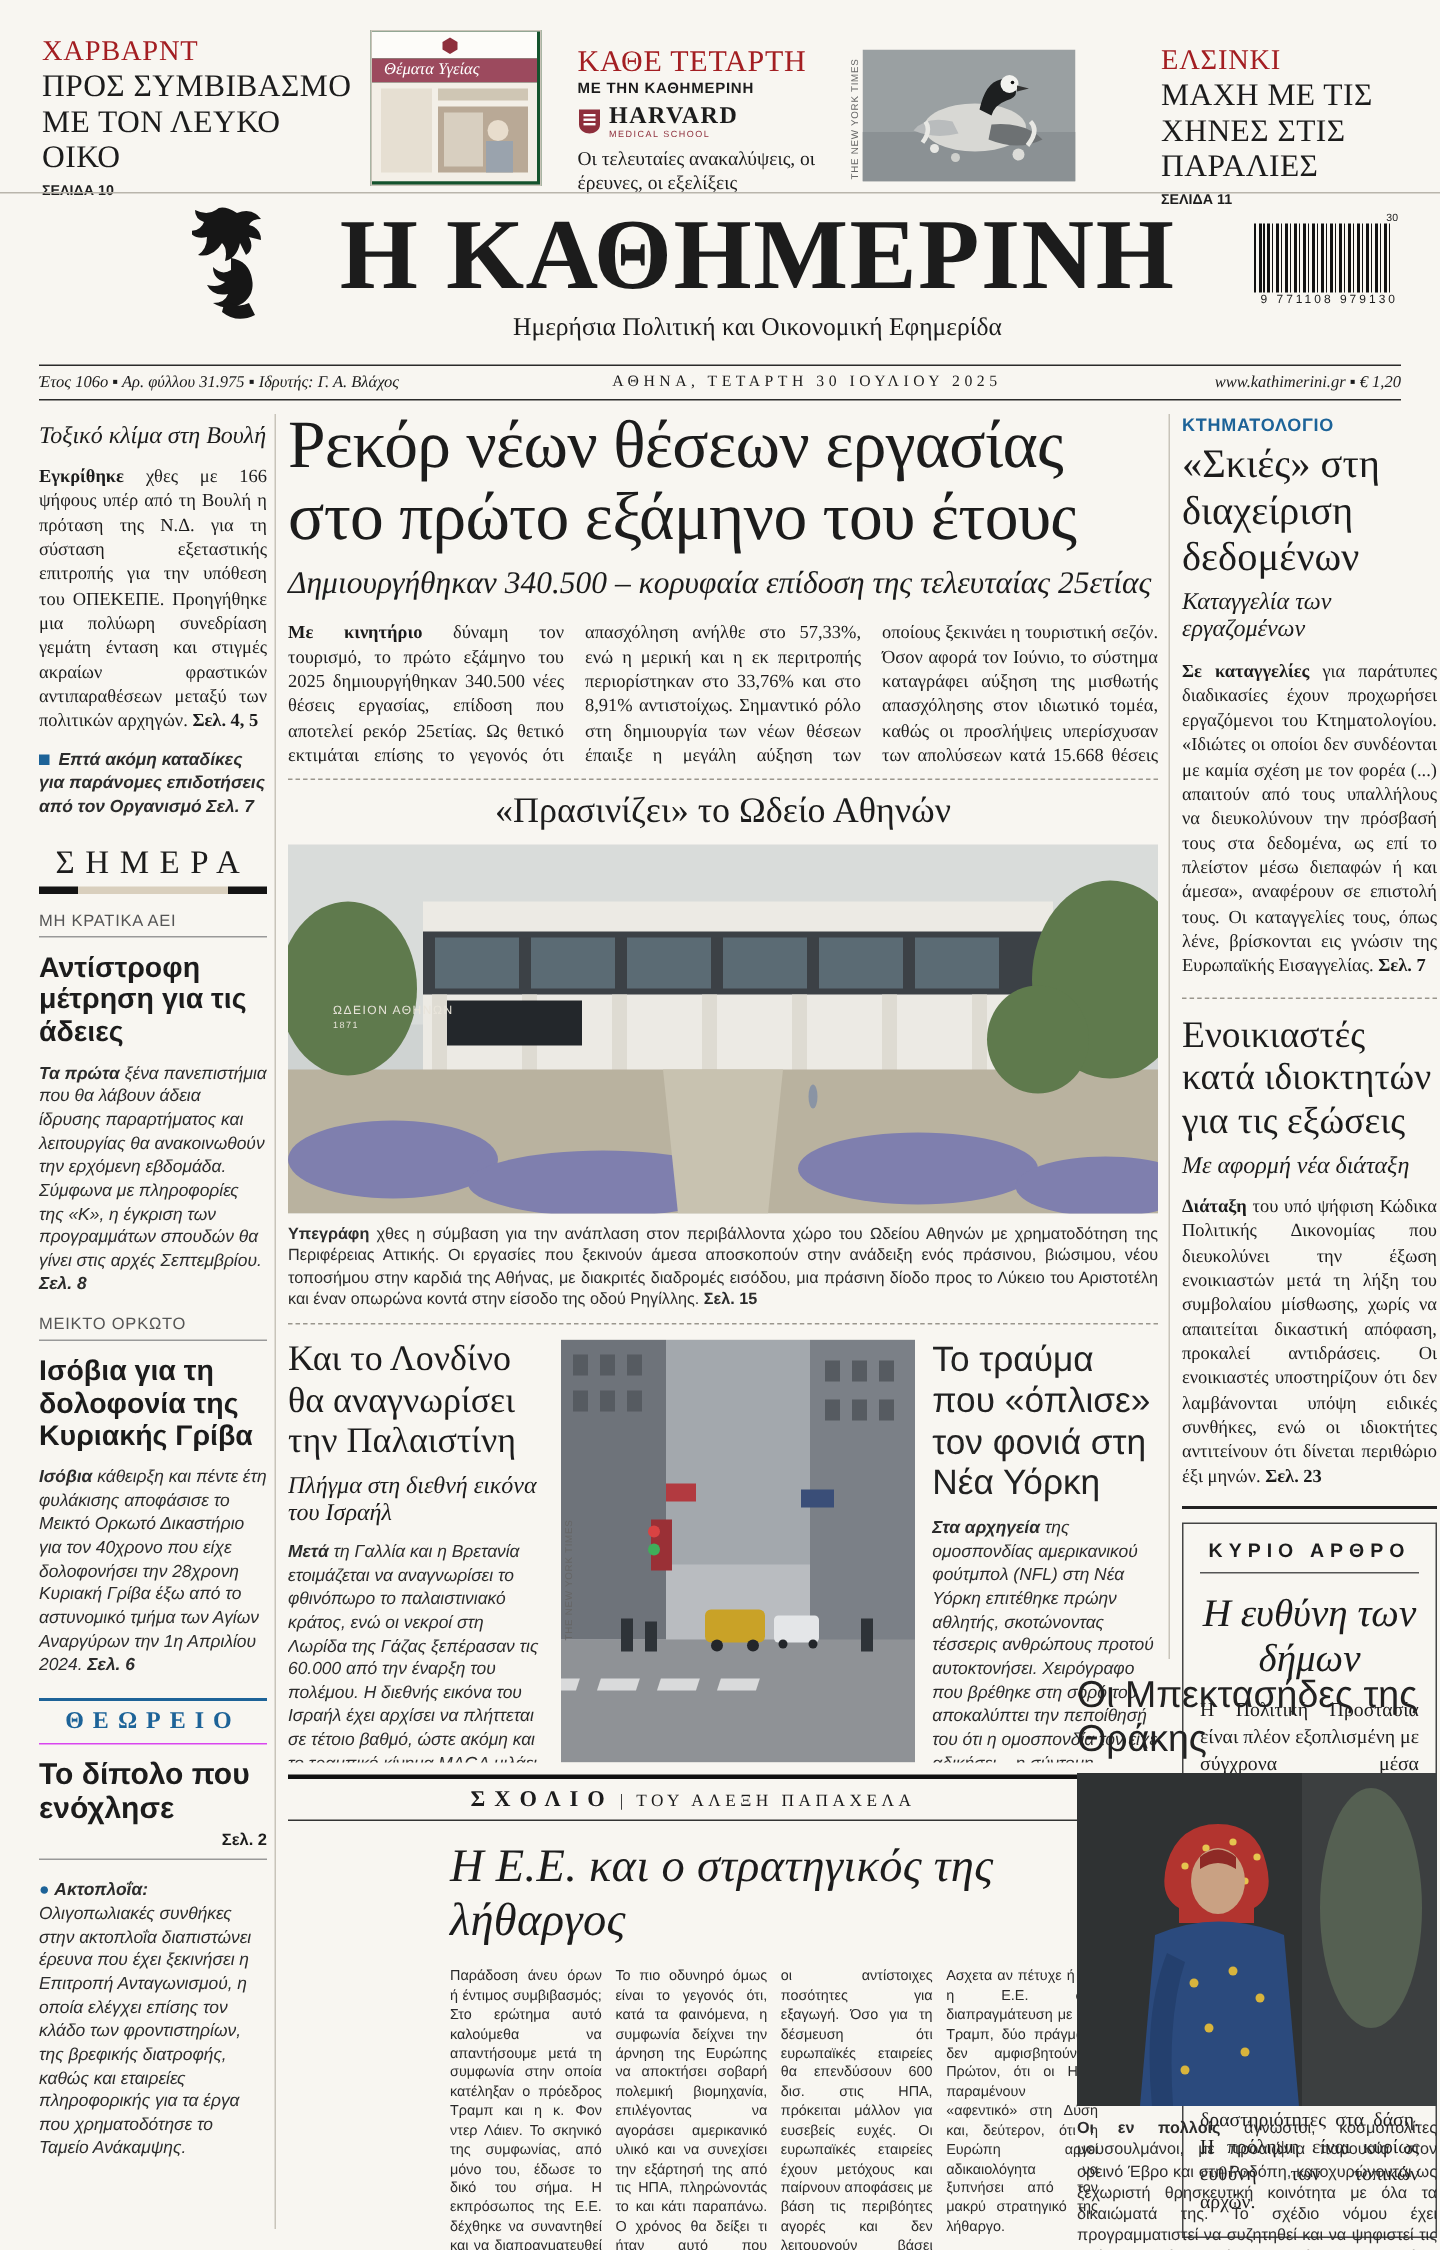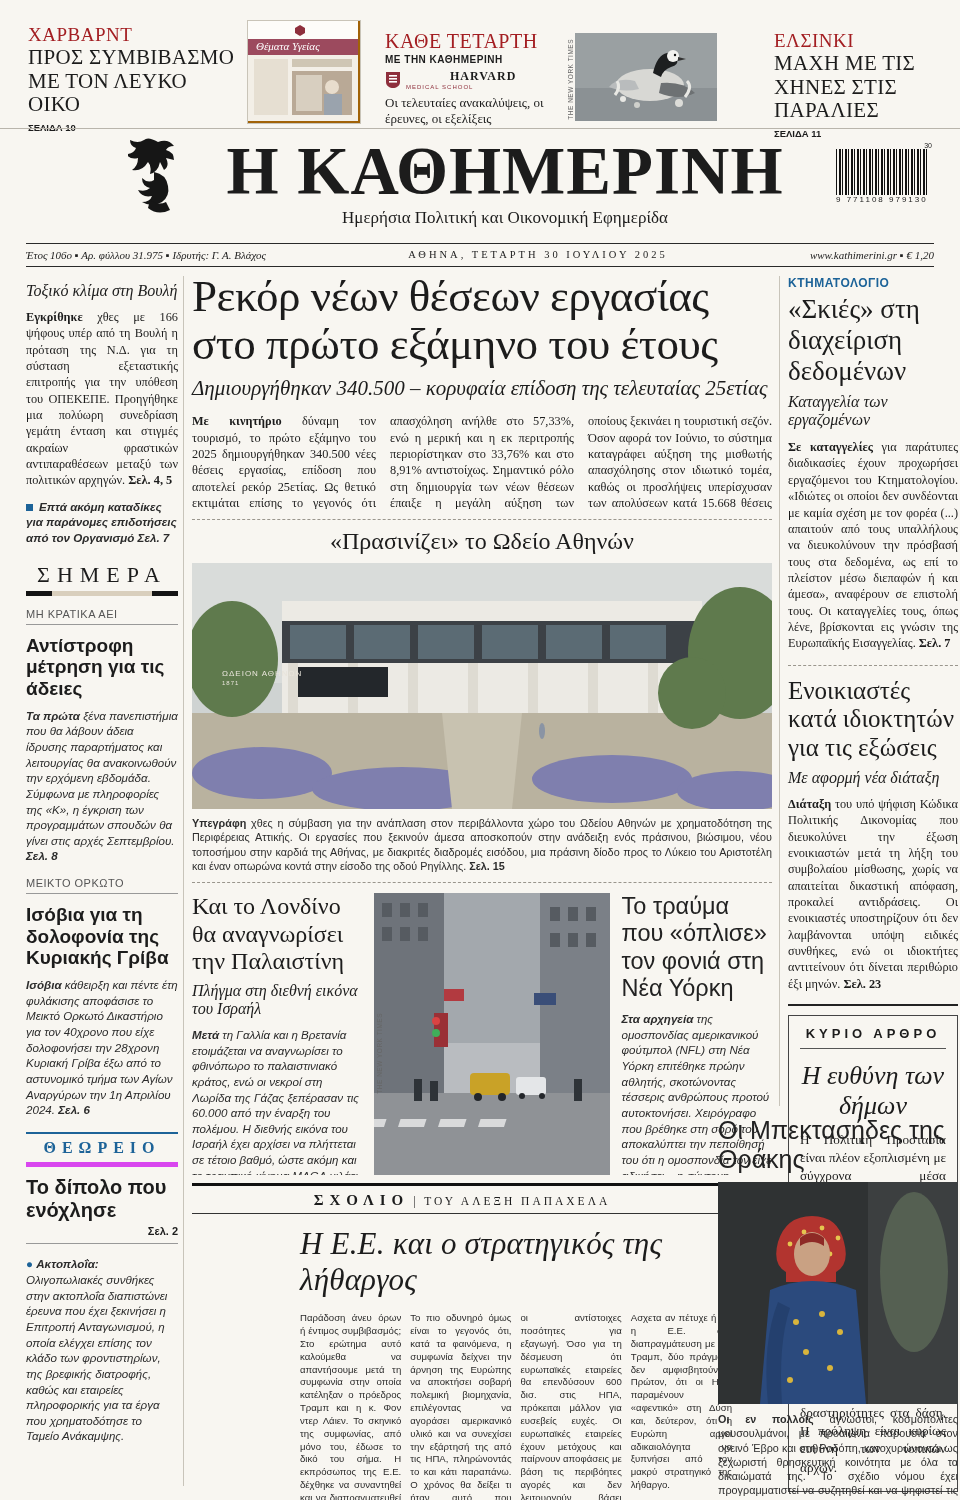--- a/index.html
+++ b/index.html
@@ -16,21 +16,21 @@
   
   .promo-kicker{font-size:19px;color:#a31e22;letter-spacing:.5px;}
   .promo-head{font-size:21px;line-height:1.12;letter-spacing:.3px;}
   .promo-page{font-family:"Liberation Sans",sans-serif;font-size:9.5px;font-weight:bold;margin-top:5px;}
   .strip-divider{position:absolute;left:0;top:128px;width:960px;border-top:1px solid #b9b5ac;}
 
   
   .masthead-title{font-size:67px;font-weight:bold;letter-spacing:1px;white-space:nowrap;}
   .masthead-sub{font-size:17px;}
   .barcode{width:92px;height:46px;background:repeating-linear-gradient(90deg,#111 0 1px,#f8f6f1 1px 3px,#111 3px 5px,#f8f6f1 5px 6px);}
-  .barcode-num{font-size:8px;letter-spacing:2px;text-align:left;}
+  .barcode-num{font-size:8px;letter-spacing:2px;text-align:right;}
   .rule{background:#2a2a2a;}
 
   
   .dateline{font-size:11px;font-style:italic;}
   .dateline .c{font-style:normal;letter-spacing:3px;font-size:10.5px;}
 
   
   .h-serif-lg{font-size:45px;line-height:1.07;letter-spacing:-.5px;}
   .deck{font-size:21px;font-style:italic;}
   .body-serif{font-size:12.3px;line-height:1.33;}
@@ -48,21 +48,21 @@
   .bullet-dot{color:#1d6398;}
   .vcredit{writing-mode:vertical-rl;transform:rotate(180deg);font-family:"Liberation Sans",sans-serif;
            font-size:6.5px;color:#666;letter-spacing:.5px;}
   .caption{font-family:"Liberation Sans",sans-serif;font-size:10.8px;line-height:1.32;color:#2c2c2c;}
 
   
   #left-rail{left:26px;top:276px;width:152px;}
   .simera-head{font-size:22px;letter-spacing:7px;text-align:center;}
   .simera-bar{height:5px;margin-top:3px;background:linear-gradient(90deg,#141414 0 17%,#d9cfbd 17% 83%,#141414 83%);}
   .theoreio{color:#1d6398;font-weight:bold;font-size:16px;letter-spacing:6px;text-align:center;
-            border-top:2px solid #1d6398;border-bottom:5px solid #d946ef;padding:5px 0;}
+            border-top:2px solid #1d6398;border-bottom:1px solid #d946ef;padding:5px 0;}
 
   
   .edit-box{border:1px solid #444;padding:10px 11px 14px;background:#f8f6f1;}
   .edit-label{font-family:"Liberation Sans",sans-serif;font-weight:bold;font-size:13px;letter-spacing:4px;
               text-align:center;border-bottom:1px solid #555;padding-bottom:7px;}
   .edit-title{font-size:26px;font-style:italic;text-align:center;line-height:1.15;margin:12px 0 10px;}
   .edit-body{font-size:13.2px;line-height:1.38;text-align:justify;}
 
   
   .sx-band-top{border-top:3px solid #111;}
@@ -78,21 +78,21 @@
 <body>
 
 <div id="page">
 
   <div class="abs" style="left:28px;top:24px;width:210px;">
     <div class="promo-kicker serif">ΧΑΡΒΑΡΝΤ</div>
     <div class="promo-head serif">ΠΡΟΣ ΣΥΜΒΙΒΑΣΜΟ ΜΕ ΤΟΝ ΛΕΥΚΟ ΟΙΚΟ</div>
     <div class="promo-page">ΣΕΛΙΔΑ 10</div>
   </div>
 
-  <div class="abs" style="left:247px;top:20px;width:112px;height:102px;border:1px solid #c9c4b8;background:#a16207;">
+  <div class="abs" style="left:247px;top:20px;width:112px;height:102px;border:1px solid #c9c4b8;background:#14532d;">
     <svg width="110" height="100" viewBox="0 0 110 100">
       <rect x="0" y="0" width="110" height="18" fill="#fdfcf9"></rect>
       <path d="M52 4 l5 3 v5 l-5 3 -5-3 v-5 z" fill="#8e2f3c"></path>
       <rect x="0" y="18" width="110" height="16" fill="#9c4a5e"></rect>
       <rect x="0" y="34" width="110" height="66" fill="#f3efe7"></rect>
       <rect x="6" y="38" width="34" height="56" fill="#e6dfd2"></rect>
       <rect x="44" y="38" width="60" height="8" fill="#cfc6b4"></rect>
       <rect x="44" y="50" width="60" height="44" fill="#b9a996"></rect>
       <rect x="48" y="54" width="26" height="36" fill="#d8cfc0"></rect>
       <circle cx="84" cy="66" r="7" fill="#e8ddcd"></circle>
@@ -105,21 +105,21 @@
     <div class="promo-kicker serif" style="font-size:20px;">ΚΑΘΕ ΤΕΤΑΡΤΗ</div>
     <div class="sans b" style="font-size:10px;letter-spacing:.5px;margin-top:1px;">ΜΕ ΤΗΝ ΚΑΘΗΜΕΡΙΝΗ</div>
     <div style="margin-top:4px;display:flex;align-items:center;">
       <svg width="16" height="18" viewBox="0 0 16 18">
         <path d="M1 1 h14 v10 c0 4 -4 6 -7 6 c-3 0 -7 -2 -7 -6 z" fill="#8e2f3c"></path>
         <rect x="4" y="4" width="8" height="1.6" fill="#fff"></rect>
           <rect x="4" y="7" width="8" height="1.6" fill="#fff"></rect>
           <rect x="4" y="10" width="8" height="1.6" fill="#fff"></rect>
       </svg>
       <div style="margin-left:5px;">
-        <div class="serif b" style="font-size:12px;letter-spacing:1px;margin-left:44px;">HARVARD</div>
+        <div class="serif b" style="font-size:16px;letter-spacing:1px;">HARVARD</div>
         <div class="sans" style="font-size:6px;letter-spacing:1px;color:#8e2f3c;">MEDICAL SCHOOL</div>
       </div>
     </div>
     <div class="serif" style="font-size:13px;line-height:1.25;margin-top:5px;">Οι τελευταίες ανακαλύψεις, οι έρευνες, οι εξελίξεις</div>
   </div>
 
   <div class="abs" style="left:575px;top:33px;width:142px;height:88px;">
     <svg width="142" height="88" viewBox="0 0 142 88">
       <rect width="142" height="88" fill="#9aa0a2"></rect>
       <rect y="55" width="142" height="33" fill="#8b9194"></rect>

